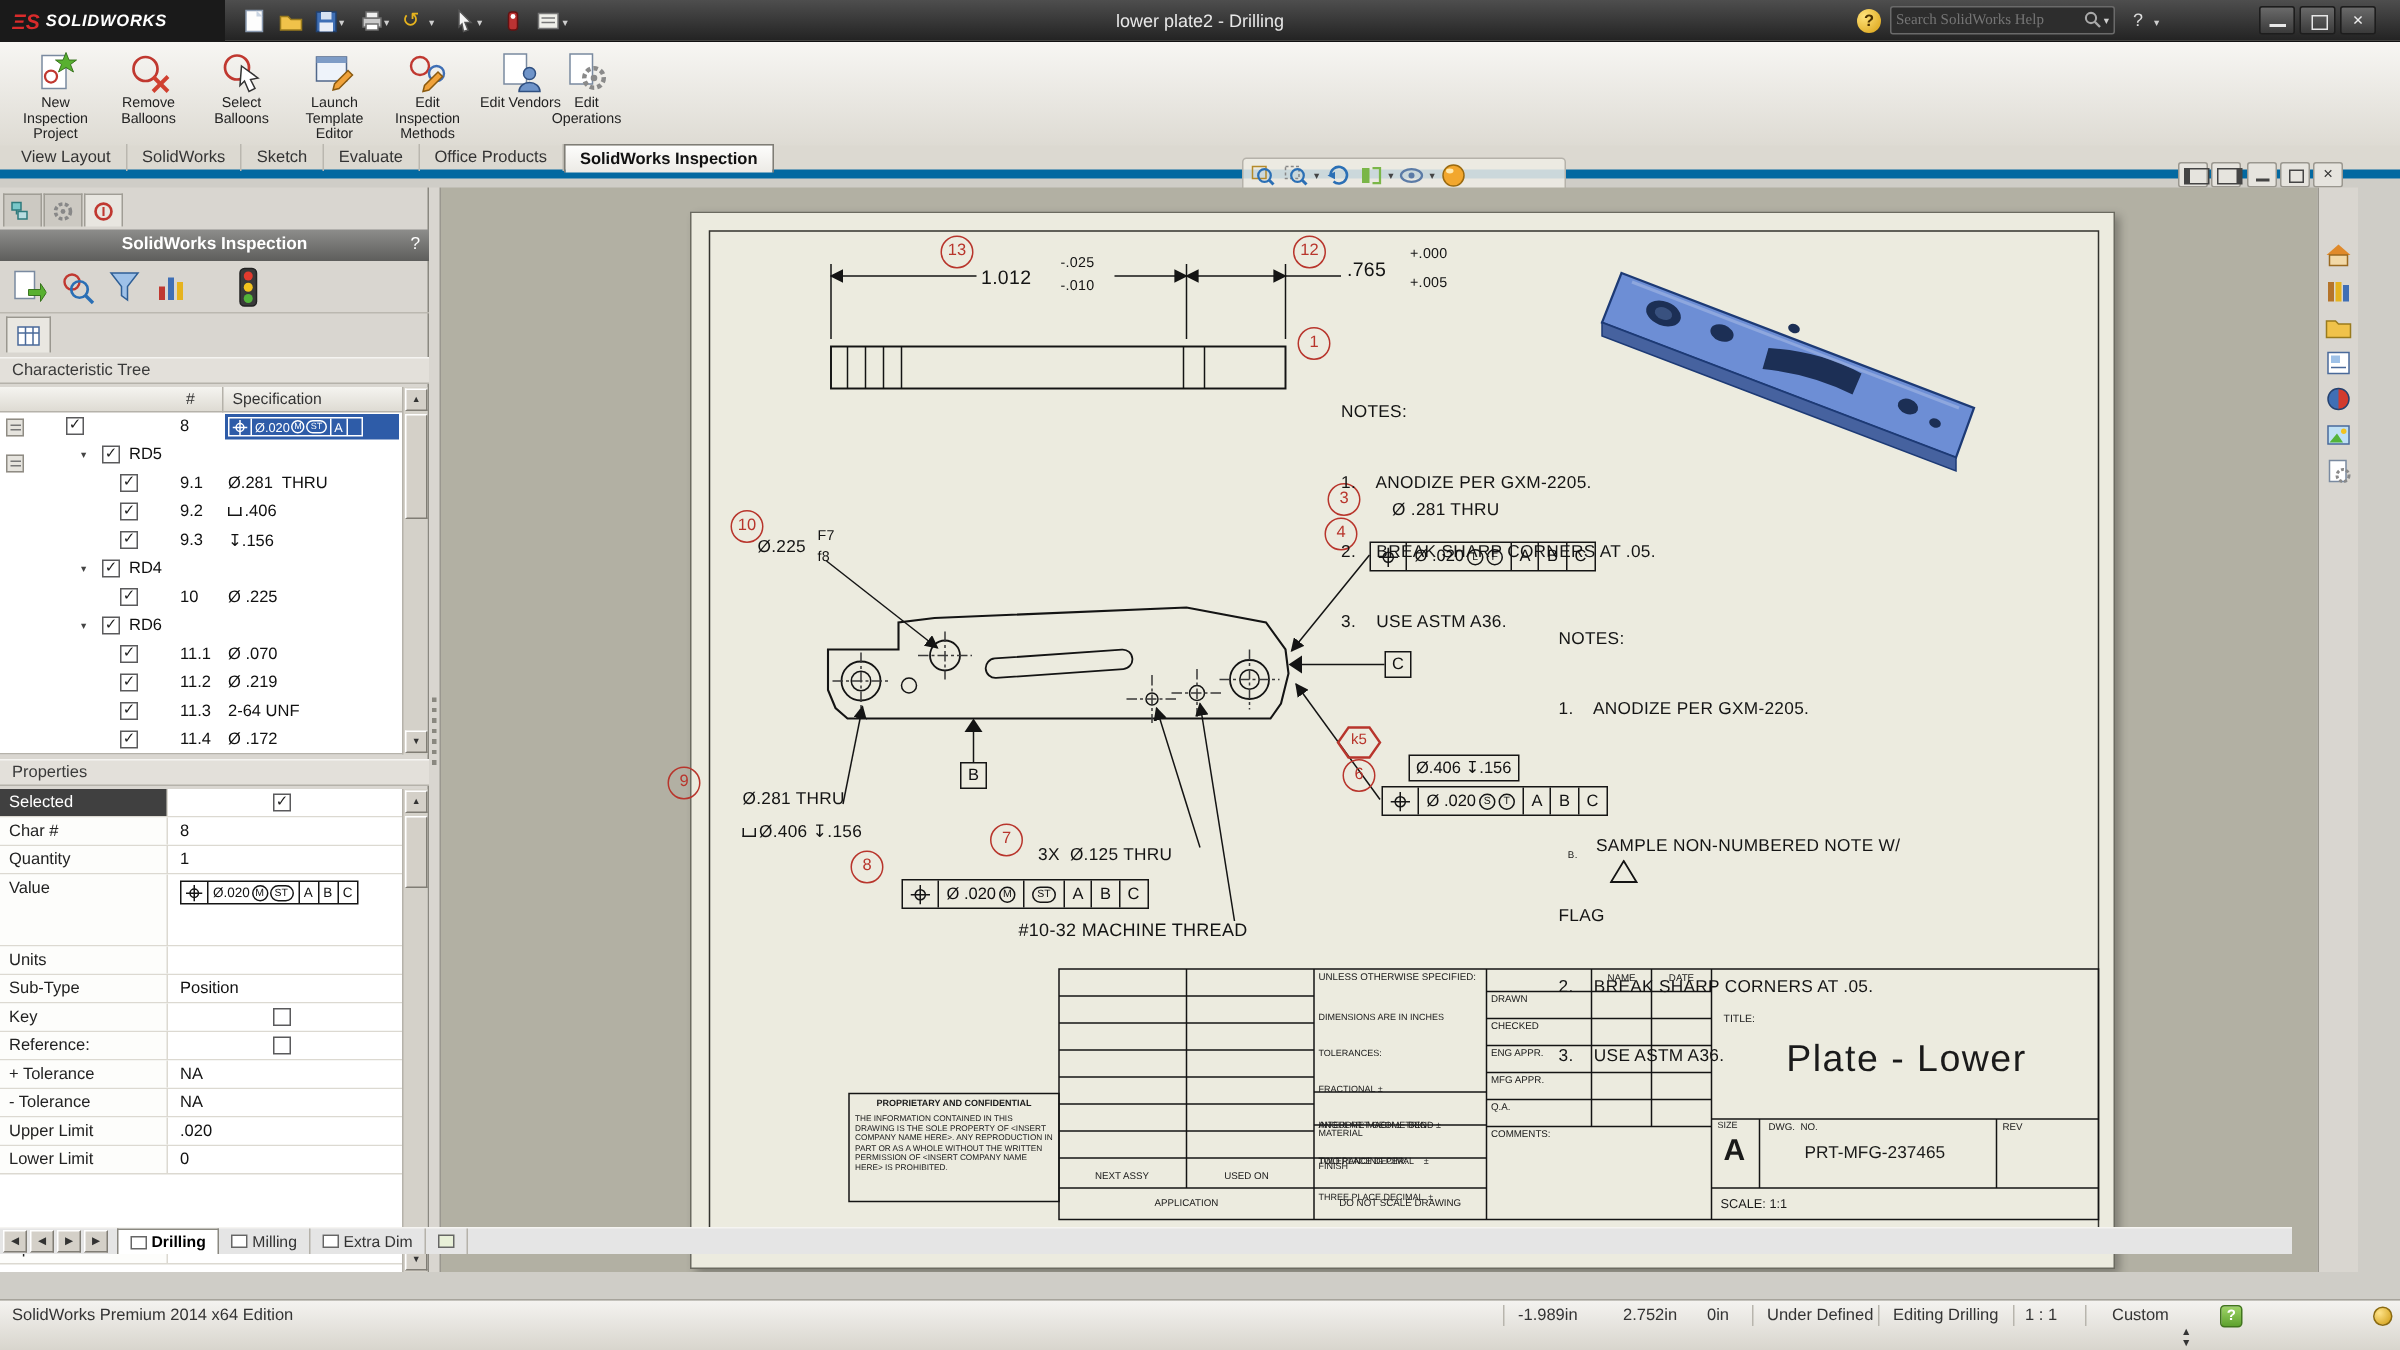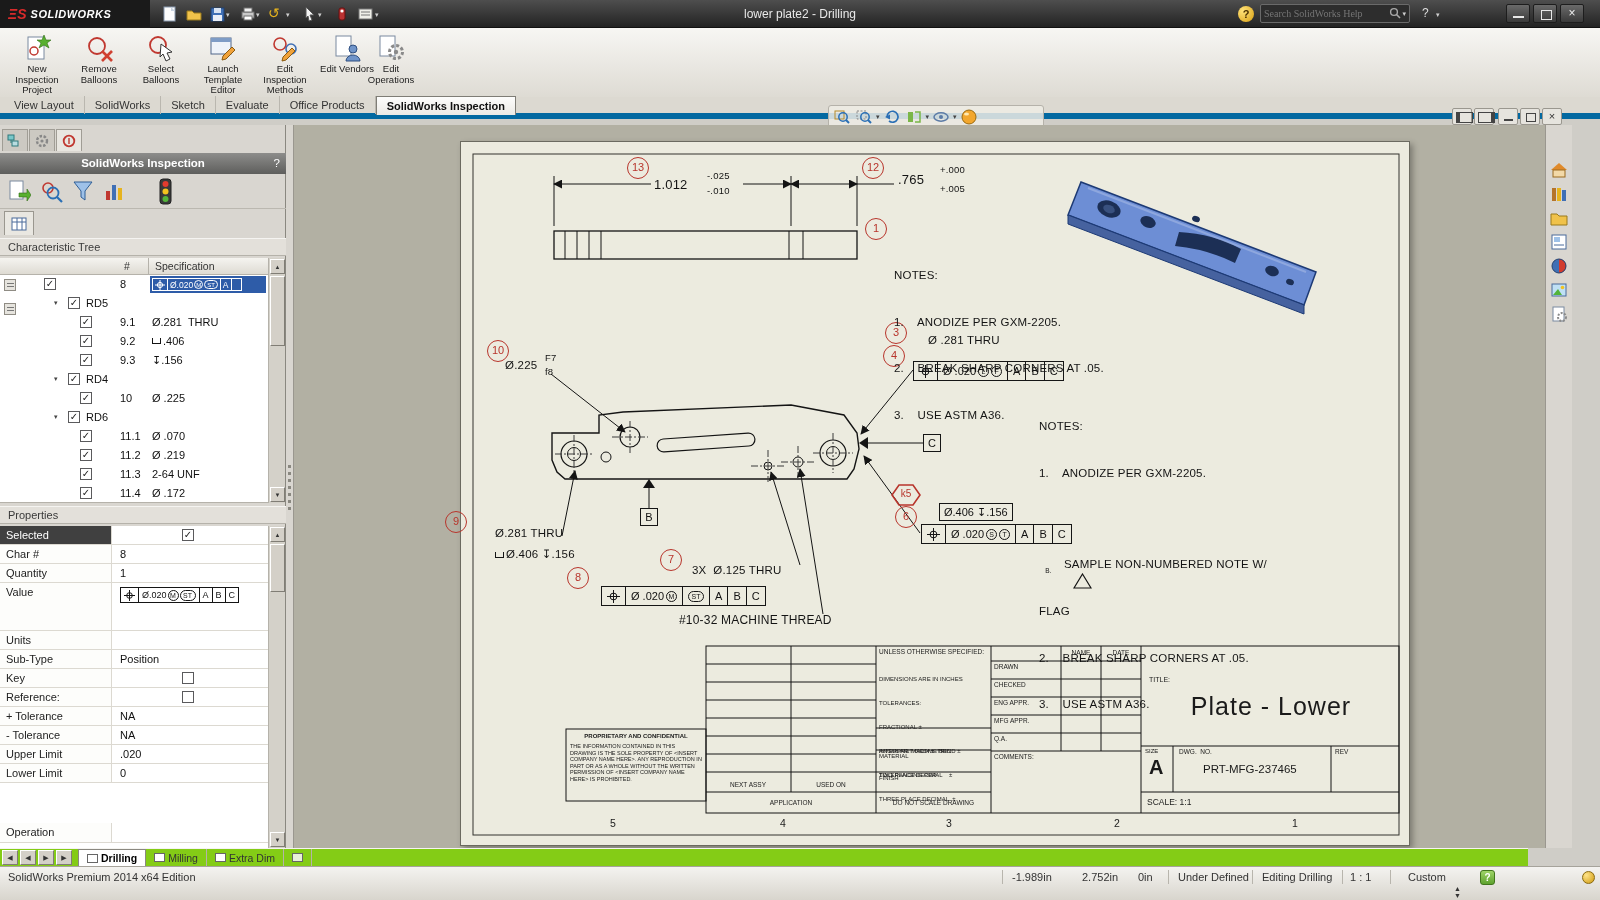--- a/index.html
+++ b/index.html
@@ -93,21 +93,21 @@
 .fcf>div:first-child{border-left:none}
 .dimbox{position:absolute;height:18px;border:1px solid #151515;font-size:11px;line-height:16px;padding:0 4px;white-space:pre}
 .datum{position:absolute;width:18px;height:18px;border:1.3px solid #151515;text-align:center;line-height:16px;font-size:11px}
 .cb{display:inline-block;width:9px;height:6px;border:1px solid #151515;border-top:none;margin-right:2px}
 .tbt{position:absolute;color:#1a1a1a;white-space:pre}
 .flagtri{position:relative;display:inline-block;width:19px;height:16px}
 
 #taskpane{left:1545px;top:125px;width:27px;height:723px;background:#d9d6d0;border-left:1px solid #9a978f}
 .tpico{position:absolute;left:4px;width:18px;height:18px}
 
-#sheettabs{left:0;top:848px;width:1528px;height:18px;background:#84cc16;border-top:1px solid #f5f4f1;display:flex;align-items:center;font-size:10.5px}
+#sheettabs{left:0;top:818px;width:1528px;height:18px;background:#e5e5e5;border-top:1px solid #f5f4f1;display:flex;align-items:center;font-size:10.5px}
 .navb{width:16px;height:15px;background:#d4d0c8;border:1px solid;border-color:#fff #807d75 #807d75 #fff;font-size:7px;text-align:center;line-height:13px;color:#333;margin-left:2px}
 .stab{height:17px;display:flex;align-items:center;gap:3px;padding:0 8px;border-right:1px solid #b5b2aa;color:#333}
 .stab.active{background:#fff;border:1px solid #8a8880;border-bottom:none;font-weight:bold;color:#000}
 .sheetico{width:11px;height:9px;background:#fff;border:1px solid #666;display:inline-block}
 
 #statusbar{left:0;top:866px;width:1600px;height:34px;background:linear-gradient(#f4f3f0,#d8d5cd);border-top:1px solid #a6a39b;font-size:11px;color:#333}
 .sitem{position:absolute;top:4px;white-space:pre}
 .ssep{position:absolute;top:3px;width:1px;height:14px;background:#b8b5ad}
 .greenq{position:absolute;top:3px;width:15px;height:15px;background:linear-gradient(#9fd468,#5ea22e);border:1px solid #41751d;border-radius:3px;color:#fff;font-weight:bold;text-align:center;line-height:14px;font-size:10px}
 .yball{position:absolute;top:4px;width:13px;height:13px;border-radius:50%;background:radial-gradient(circle at 30% 30%,#ffe48a,#cf9a10);border:1px solid #8a6a10}

